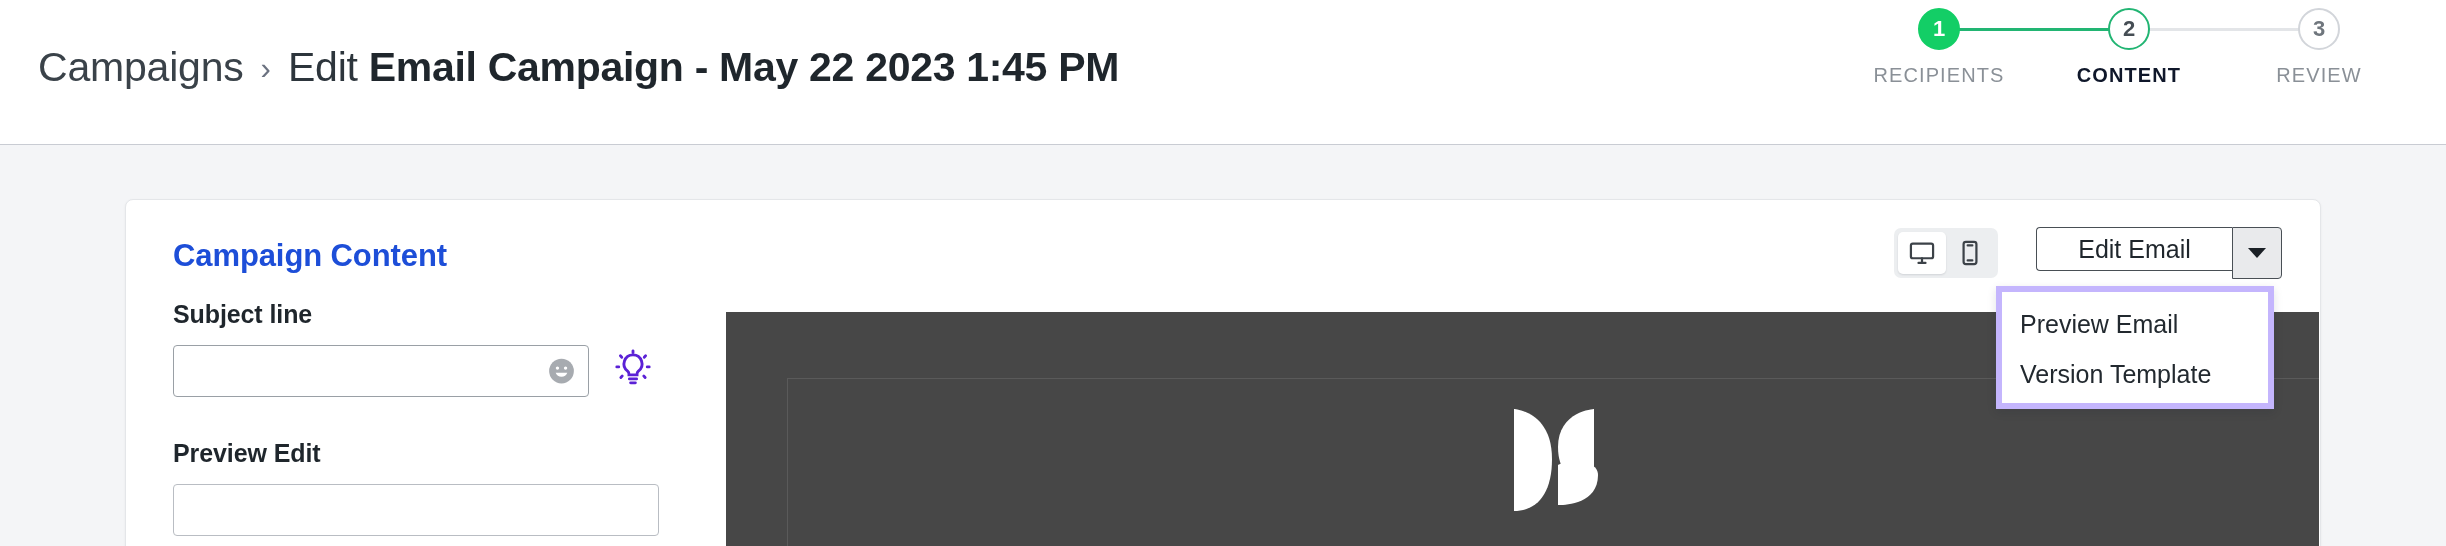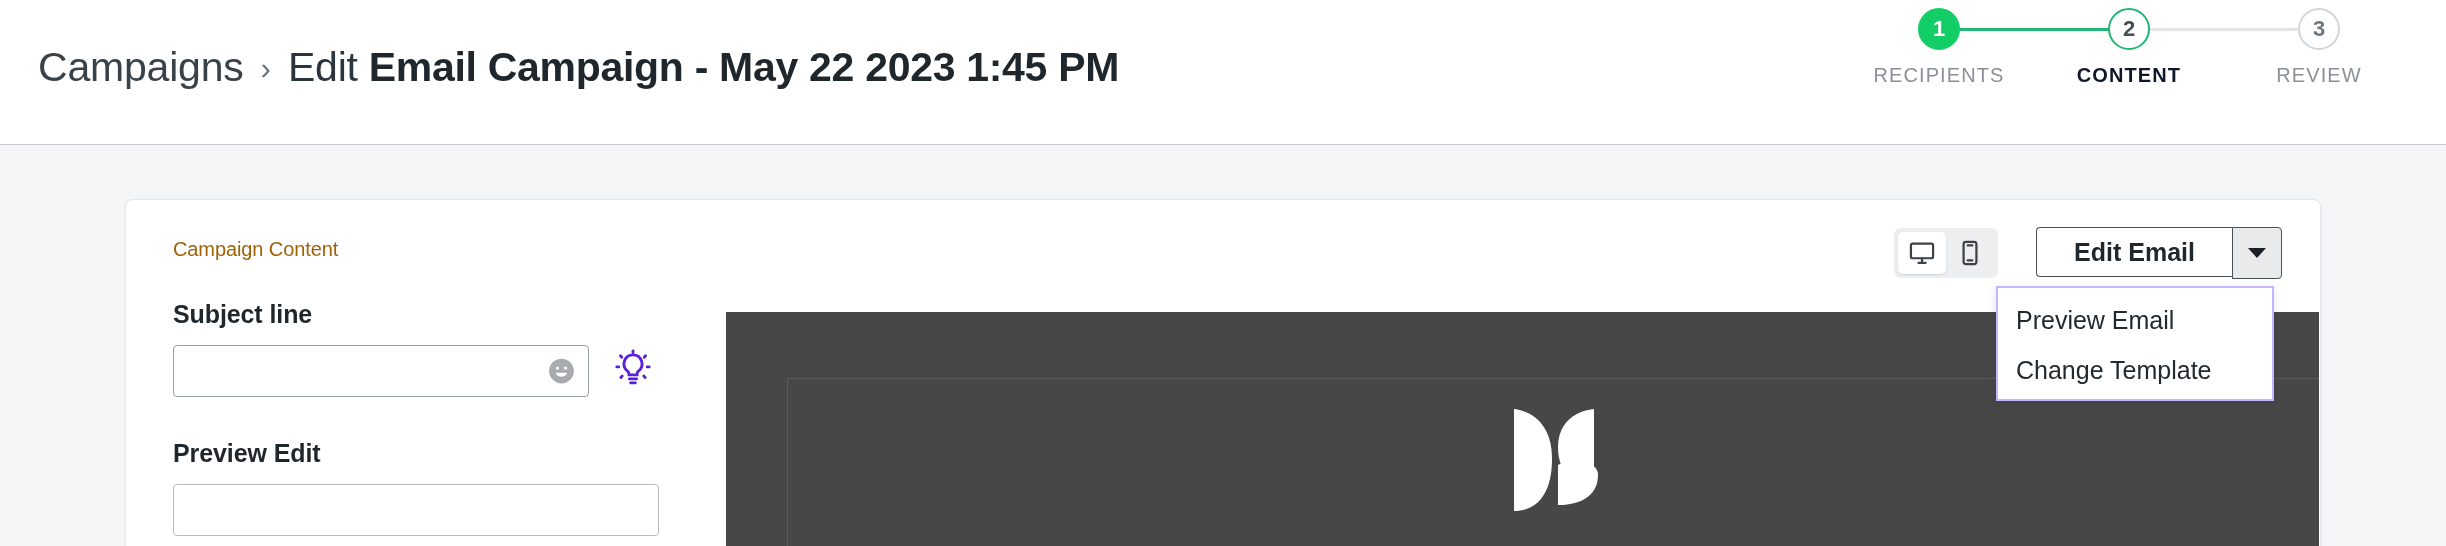--- a/index.html
+++ b/index.html
@@ -136,23 +136,23 @@
     border: 1px solid #e4e6e9;
     border-radius: 8px;
     box-shadow: 0 1px 3px rgba(16,24,40,0.05);
     overflow: visible;
   }
 
   .card-title {
     position: absolute;
     left: 47px;
     top: 38px;
-    font-size: 20px;
-    color: #a16207;
-    font-weight: 400;
+    font-size: 31px;
+    color: #1d4ed8;
+    font-weight: 700;
     letter-spacing: -0.1px;
   }
 
   
   .toolbar {
     position: absolute;
     right: 38px;
     top: 27px;
     display: flex;
     align-items: center;
@@ -171,30 +171,30 @@
     background: transparent;
   }
   .device-btn.sel {
     background: #ffffff;
     box-shadow: 0 1px 2px rgba(16,24,40,0.12);
   }
   .device-btn svg { display: block; }
 
   .split-btn { display: flex; align-items: stretch; }
   .btn-main {
-    height: 50px;
+    height: 44px;
     min-width: 196px;
     padding: 0 24px;
     background: #ffffff;
     border: 1px solid #494f55;
     border-right: none;
     border-radius: 4px 0 0 4px;
     display: flex; align-items: center; justify-content: center;
     font-size: 25px;
-    font-weight: 700;
+    font-weight: 400;
     color: #1f262c;
     cursor: pointer;
   }
   .btn-caret {
     width: 50px;
     height: 52px;
     background: #e9eaec;
     border: 1px solid #494f55;
     border-radius: 0 4px 4px 0;
     display: flex; align-items: center; justify-content: center;
@@ -207,21 +207,21 @@
     border-top: 10px solid #1b2026;
   }
 
   
   .dropdown {
     position: absolute;
     right: 46px;
     top: 86px;
     width: 278px;
     background: #ffffff;
-    border: 2px solid #c4b5fd;
+    border: 6px solid #c4b5fd;
     box-shadow: 0 3px 9px rgba(16,24,40,0.12);
     z-index: 40;
     padding: 7px 0 4px 0;
   }
   .menu-item {
     height: 50px;
     display: flex;
     align-items: center;
     padding: 0 18px;
     font-size: 25px;
@@ -382,21 +382,21 @@
         <div class="btn-main">Edit Email</div>
         <div class="btn-caret">
           <span class="caret-glyph"></span>
         </div>
       </div>
 
     </div>
 
     <div class="dropdown">
       <div class="menu-item">Preview Email</div>
-      <div class="menu-item">Change Template</div>
+      <div class="menu-item">Version Template</div>
     </div>
 
     <div class="form-col">
 
       <div class="field-label">Subject line</div>
       <div class="subject-row">
         <div class="text-input">
           <input style="width: 100%; height: 100%; border: none; outline: none; background: transparent; font-size: 24px; padding: 0px 46px 0px 12px; font-family: &quot;Liberation Sans&quot;, sans-serif; color: rgb(31, 38, 44);" value="" placeholder="">
           <span class="emoji-btn">
             <svg width="27" height="27" viewBox="0 0 24 24">

